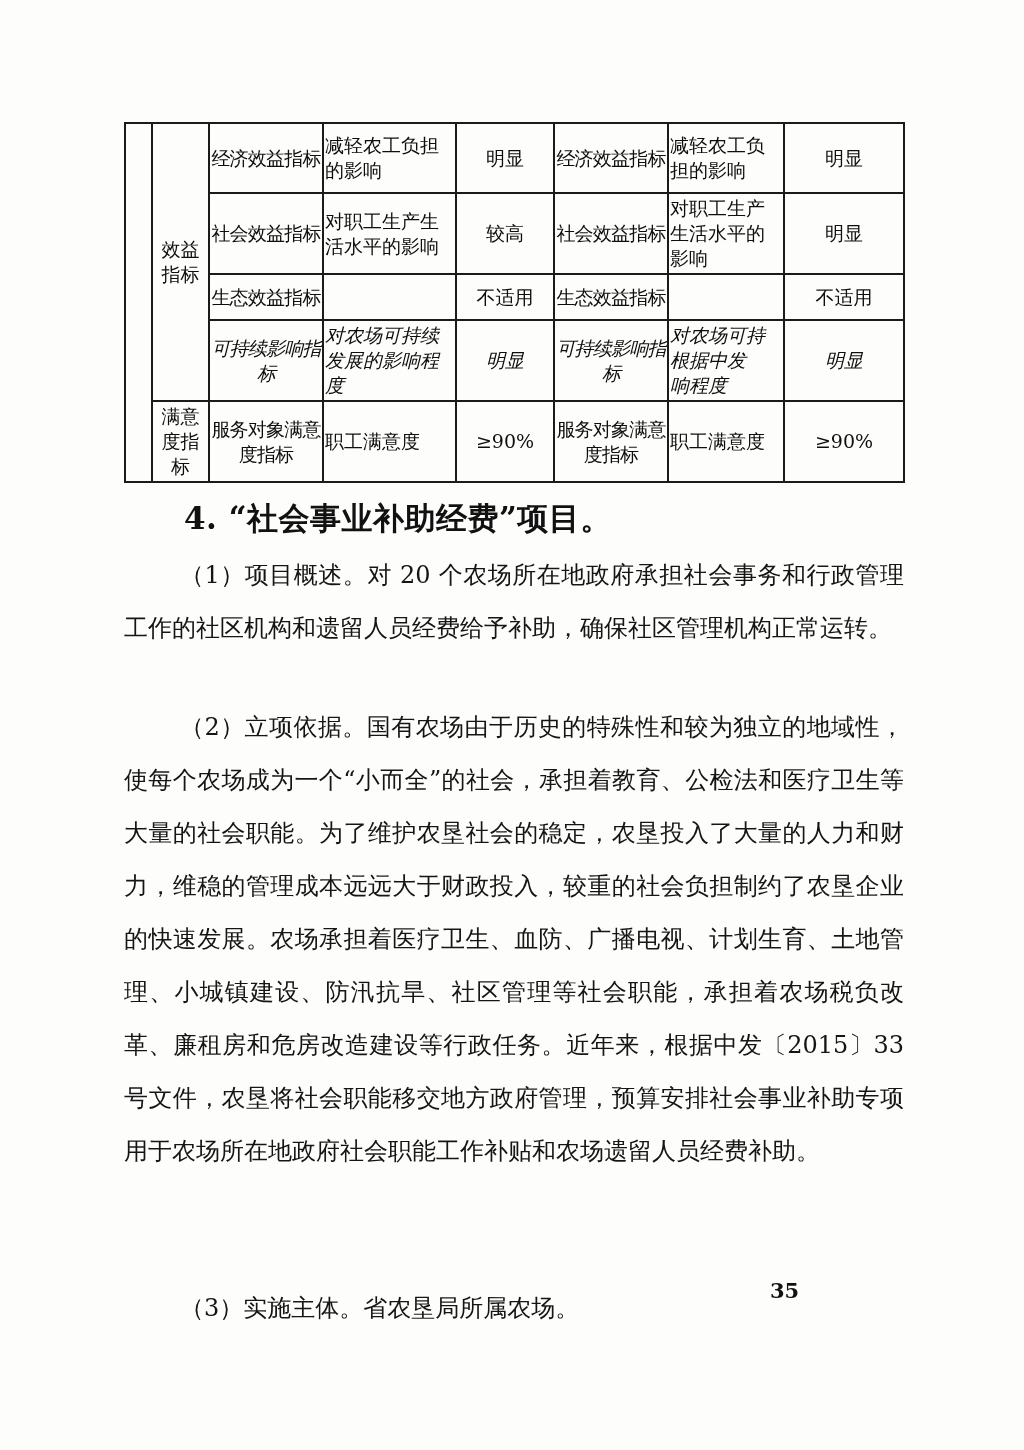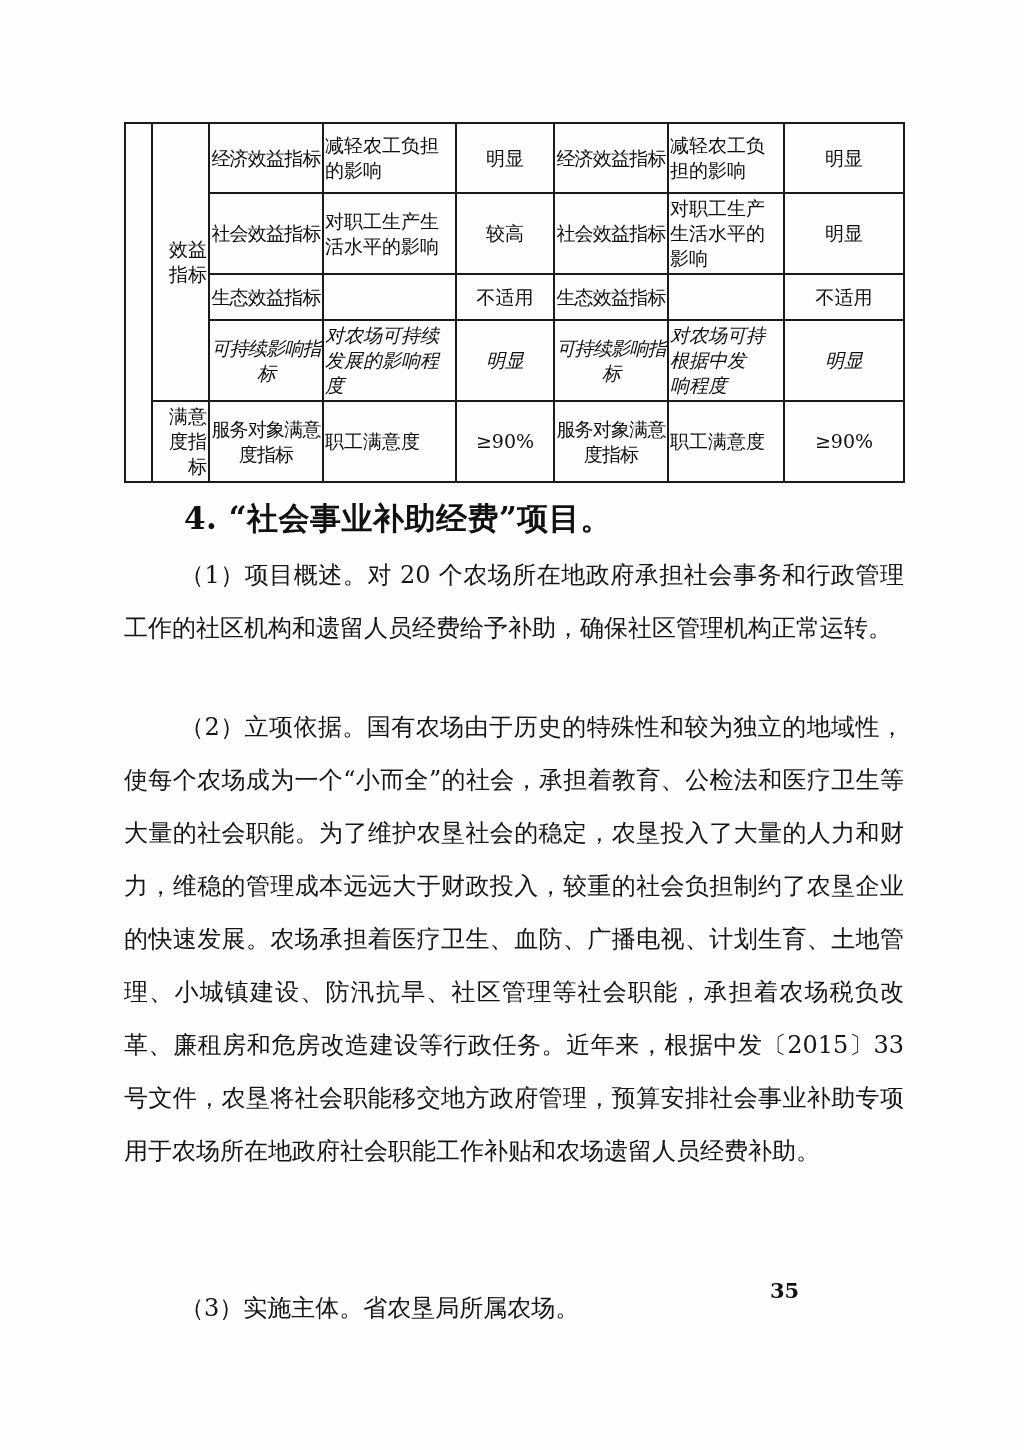--- a/index.html
+++ b/index.html
@@ -28,21 +28,21 @@
     border: 2px solid #1b1b1b;
     font-size: 19px;
     line-height: 25px;
     vertical-align: middle;
     white-space: pre-line;
     padding: 2px 1px;
     color: #0e0e0e;
     overflow: hidden;
   }
   td.c0  { }
-  td.cg  { text-align: right; letter-spacing: 0px; }
+  td.cg  { text-align: center; letter-spacing: 0px; }
   td.cn  { text-align: center; letter-spacing: -0.8px; }
   td.cd  { text-align: left; padding-left: 3px; }
   td.cv  { text-align: center; }
   tr.r1 { height: 70px; }
   tr.r2 { height: 78px; }
   tr.r3 { height: 46px; }
   tr.r4 { height: 78px; font-style: italic; }
   tr.r5 { height: 80px; }
 
   

